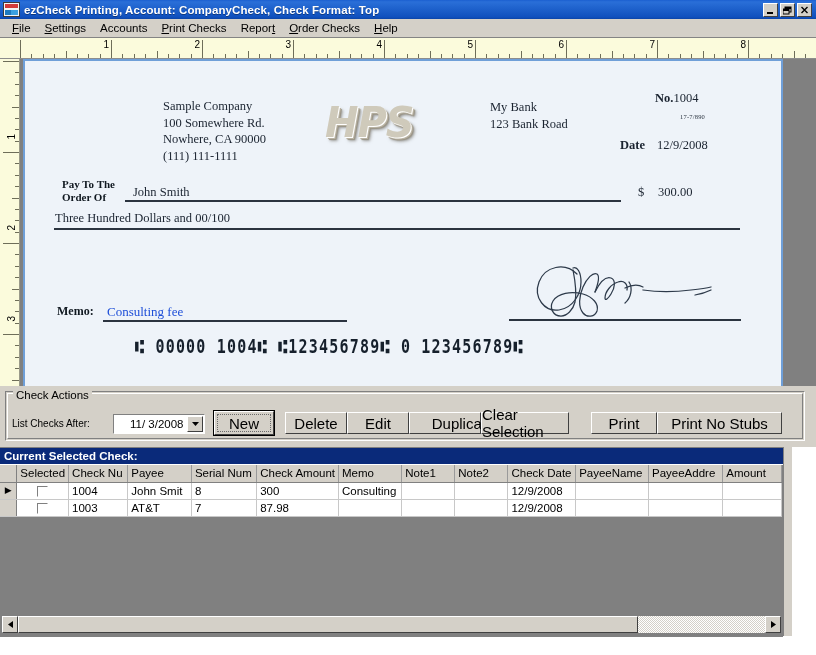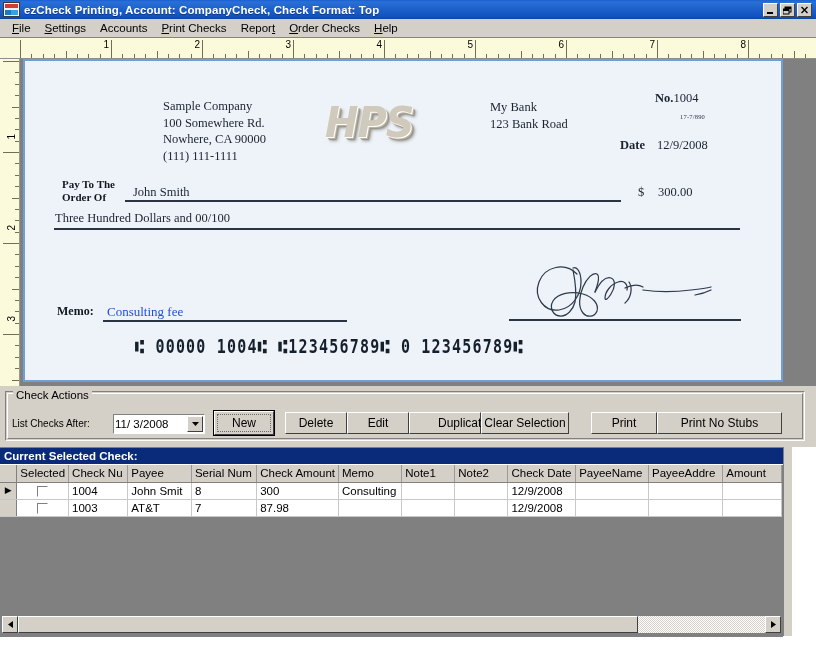--- a/index.html
+++ b/index.html
@@ -141,21 +141,21 @@
   .check-outer {
     position: absolute;
     left: 20px; top: 59px;
     width: 796px; height: 327px;
     background: #808080;
     overflow: hidden;
   }
   .check-page {
     position: absolute;
     left: 3px; top: 0px;
-    width: 760px; height: 323px;
+    width: 760px; height: 378px;
     background: #eef3f9;
     border: 2px solid #6f9fd8;
     box-sizing: border-box;
   }
   .serif { font-family: "Liberation Serif", serif; }
 
   .c-company {
     position: absolute; left: 138px; top: 37px;
     font-size: 12.5px; color: #1a2330; line-height: 16.5px;
     white-space: nowrap;
@@ -299,41 +299,41 @@
   .date-combo {
     position: absolute; left: 113px; top: 414px;
     width: 92px; height: 20px;
     background: #ffffff;
     border: 1px solid;
     border-color: #808080 #ffffff #ffffff #808080;
     box-sizing: border-box;
     display: flex; align-items: center;
   }
   .date-combo-val {
-    font-size: 11.5px; color: #000; padding-left: 1px;
+    font-size: 11.5px; color: #000; padding-left: 16px;
     font-family: "Liberation Sans", sans-serif;
     white-space: nowrap;
   }
   .date-combo-btn {
     position: absolute; right: 1px; top: 1px;
     width: 16px; height: 16px;
     background: #d4d0c8;
     border: 1px solid;
     border-color: #ffffff #404040 #404040 #ffffff;
     box-sizing: border-box;
     display: flex; align-items: center; justify-content: center;
   }
   .btn {
     position: absolute;
     top: 412px; height: 22px;
     background: #d4d0c8;
     border: 1px solid;
     border-color: #ffffff #404040 #404040 #ffffff;
     box-sizing: border-box;
-    font-size: 12px;
+    font-size: 15px;
     color: #000;
     display: flex; align-items: center; justify-content: center;
     font-family: "Liberation Sans", sans-serif;
     cursor: default;
   }
   .btn.default {
     border: 1px solid #000000;
     top: 410px; height: 26px;
   }
   .btn.default .btn-inner {

